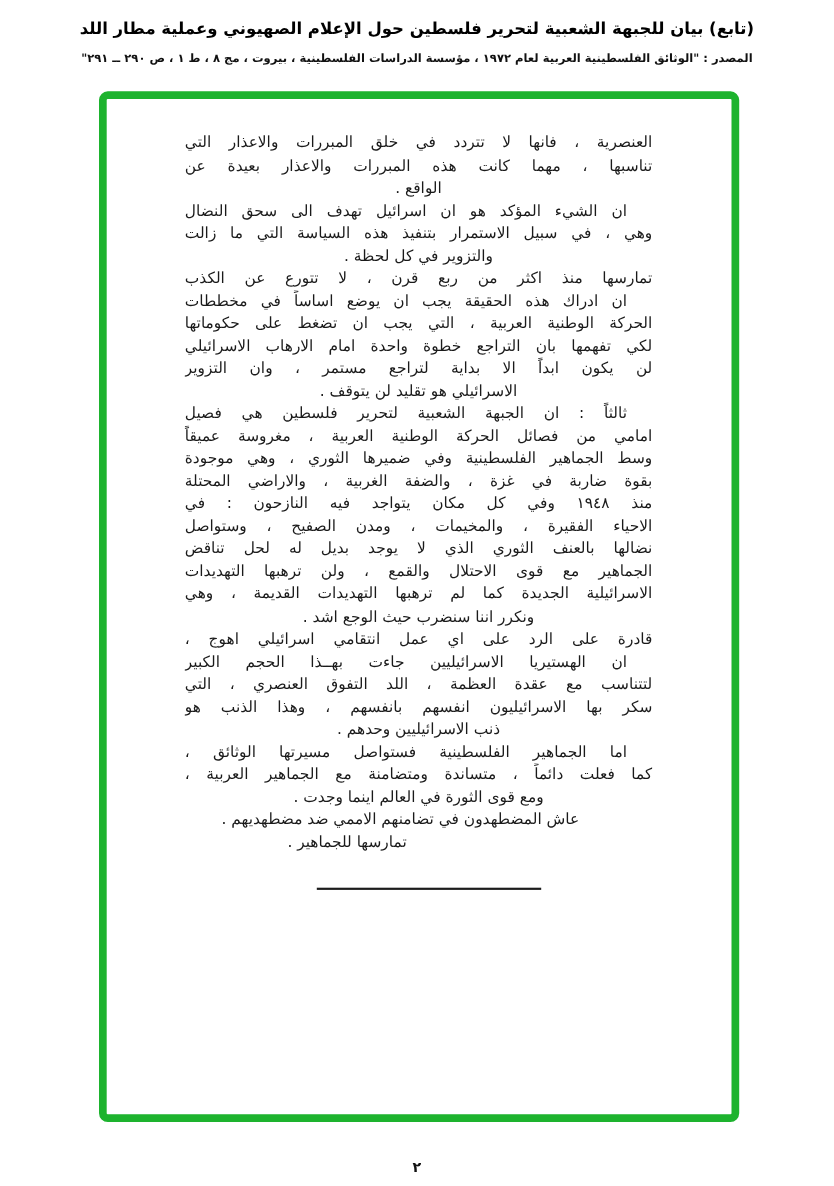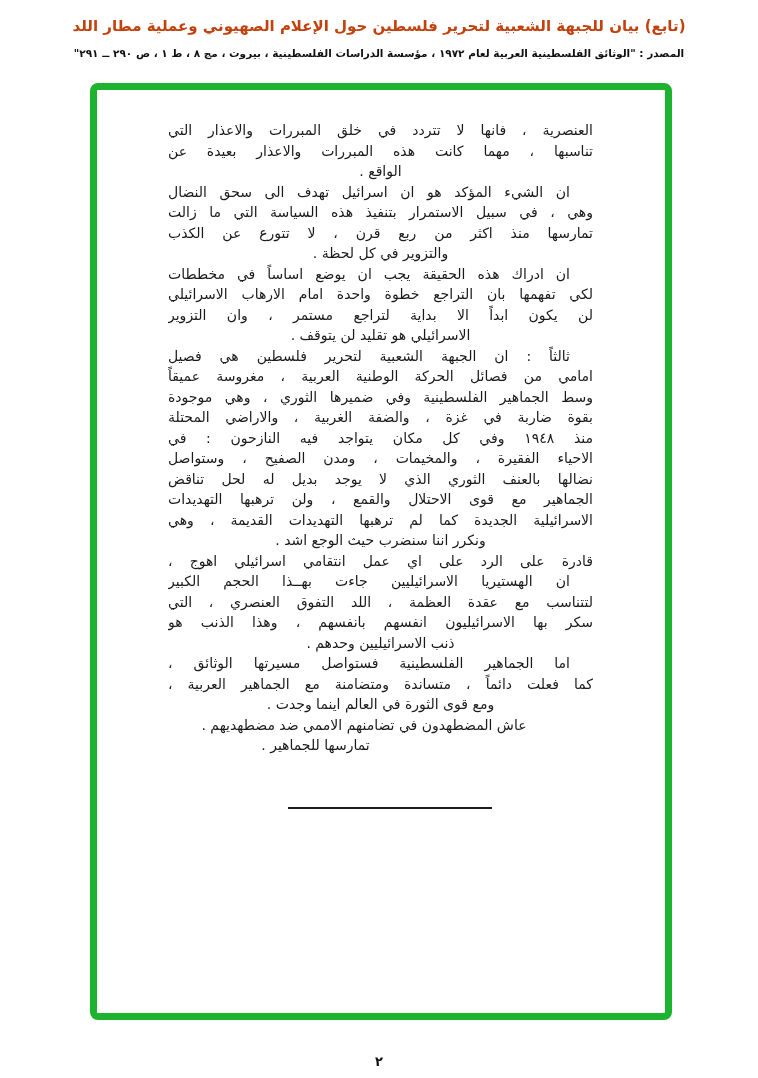--- a/index.html
+++ b/index.html
@@ -21,21 +21,21 @@
     position: absolute;
     top: 17px;
     left: 0;
     width: 758px;
     text-align: center;
     direction: rtl;
     font-weight: 700;
     font-size: 15px;
     letter-spacing: 0px;
     white-space: nowrap;
-    color: #c2410c;
+    color: #000000;
   }
   .hdr-source {
     position: absolute;
     top: 47px;
     left: 0;
     width: 758px;
     text-align: center;
     direction: rtl;
     font-weight: 700;
     font-size: 10.5px;
@@ -116,23 +116,24 @@
 <div class="hdr-source">المصدر : "الوثائق الفلسطينية العربية لعام ١٩٧٢ ، مؤسسة الدراسات الفلسطينية ، بيروت ، مج ٨ ، ط ١ ، ص ٢٩٠ ــ ٢٩١"</div>
 
 <div class="frame" style="border-color: rgb(29, 179, 46);"></div>
 
 <div class="textcol">
     <div class="line j">العنصرية ، فانها لا تتردد في خلق المبررات والاعذار التي</div>
     <div class="line j">تناسبها ، مهما كانت هذه المبررات والاعذار بعيدة عن</div>
     <div class="line e">الواقع .</div>
     <div class="line ji">ان الشيء المؤكد هو ان اسرائيل تهدف الى سحق النضال</div>
     <div class="line j">وهي ، في سبيل الاستمرار بتنفيذ هذه السياسة التي ما زالت</div>
+    <div class="line e">والتزوير في كل لحظة .</div>
     <div class="line j">تمارسها منذ اكثر من ربع قرن ، لا تتورع عن الكذب</div>
-    <div class="line e">والتزوير في كل لحظة .</div>
     <div class="line ji">ان ادراك هذه الحقيقة يجب ان يوضع اساساً في مخططات</div>
+    <div class="line j">الحركة الوطنية العربية ، التي يجب ان تضغط على حكوماتها</div>
     <div class="line j">لكي تفهمها بان التراجع خطوة واحدة امام الارهاب الاسرائيلي</div>
     <div class="line j">لن يكون ابداً الا بداية لتراجع مستمر ، وان التزوير</div>
     <div class="line e">الاسرائيلي هو تقليد لن يتوقف .</div>
     <div class="line ji">ثالثاً : ان الجبهة الشعبية لتحرير فلسطين هي فصيل</div>
     <div class="line j">امامي من فصائل الحركة الوطنية العربية ، مغروسة عميقاً</div>
     <div class="line j">وسط الجماهير الفلسطينية وفي ضميرها الثوري ، وهي موجودة</div>
     <div class="line j">بقوة ضاربة في غزة ، والضفة الغربية ، والاراضي المحتلة</div>
     <div class="line j">منذ ١٩٤٨ وفي كل مكان يتواجد فيه النازحون : في</div>
     <div class="line j">الاحياء الفقيرة ، والمخيمات ، ومدن الصفيح ، وستواصل</div>
     <div class="line j">نضالها بالعنف الثوري الذي لا يوجد بديل له لحل تناقض</div>

